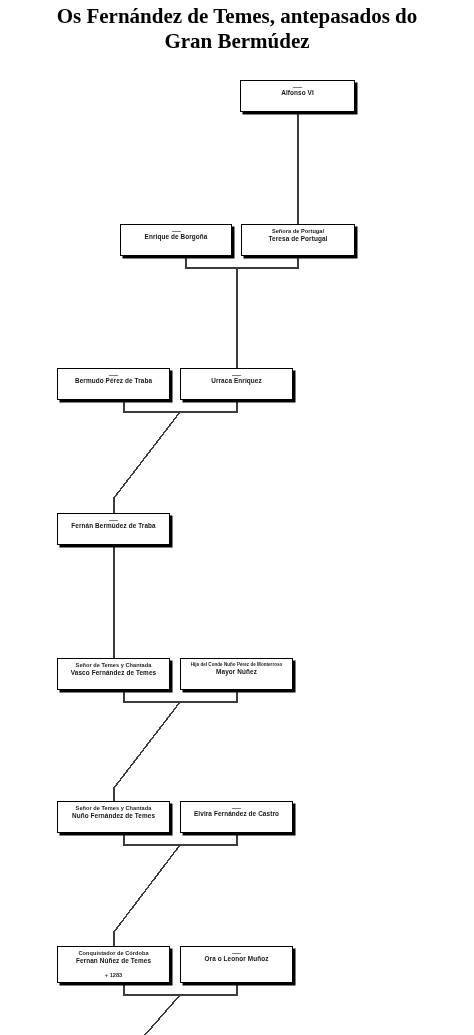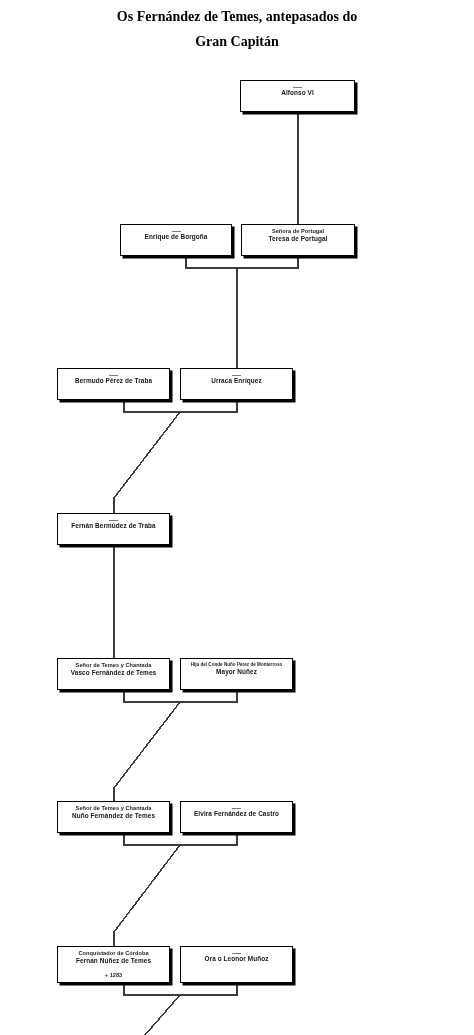--- a/index.html
+++ b/index.html
@@ -19,21 +19,21 @@
 
   
   #chart-title {
     position: absolute;
     left: 0;
     top: 4px;
     width: 474px;
     text-align: center;
     font-family: "Liberation Serif", serif;
     font-weight: bold;
-    font-size: 14px;
+    font-size: 21px;
     line-height: 25px;
     letter-spacing: 0px;
     color: #000000;
   }
   #chart-title .tline { display: block; }
 
   
   #connectors {
     position: absolute;
     left: 0;
@@ -91,21 +91,21 @@
     color: #2a2a2a;
     margin-top: 7px;
   }
   .node.small-title .title-line { font-size: 4.5px; line-height: 6px; }
 </style>
 </head>
 <body>
 
 <div id="chart-title">
   <span class="tline">Os Fernández de Temes, antepasados do</span>
-  <span class="tline">Gran Capitán</span>
+  <span class="tline">Gran Bermúdez</span>
 </div>
 
 <svg id="connectors" viewBox="0 0 474 1035" width="474" height="1035" xmlns="http://www.w3.org/2000/svg">
   <g stroke="#3c3c3c" stroke-width="1.5" fill="none" shape-rendering="crispEdges">
 
     <line x1="298" y1="112" x2="298" y2="224"></line>
 
     <polyline points="186,256 186,268 298,268 298,256"></polyline>
 
     <line x1="237" y1="268" x2="237" y2="368"></line>

